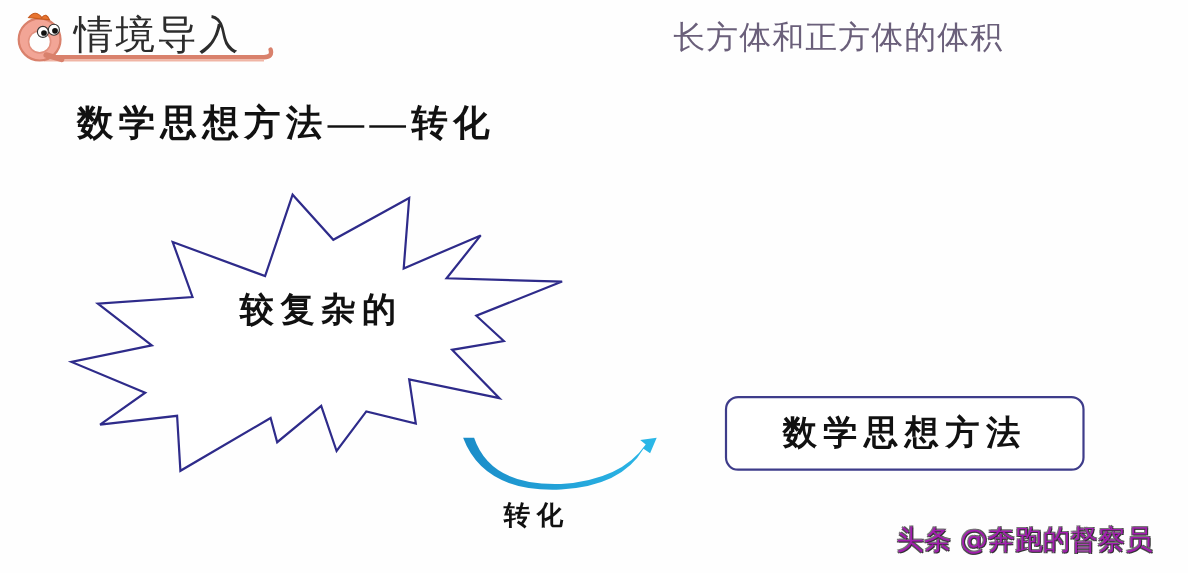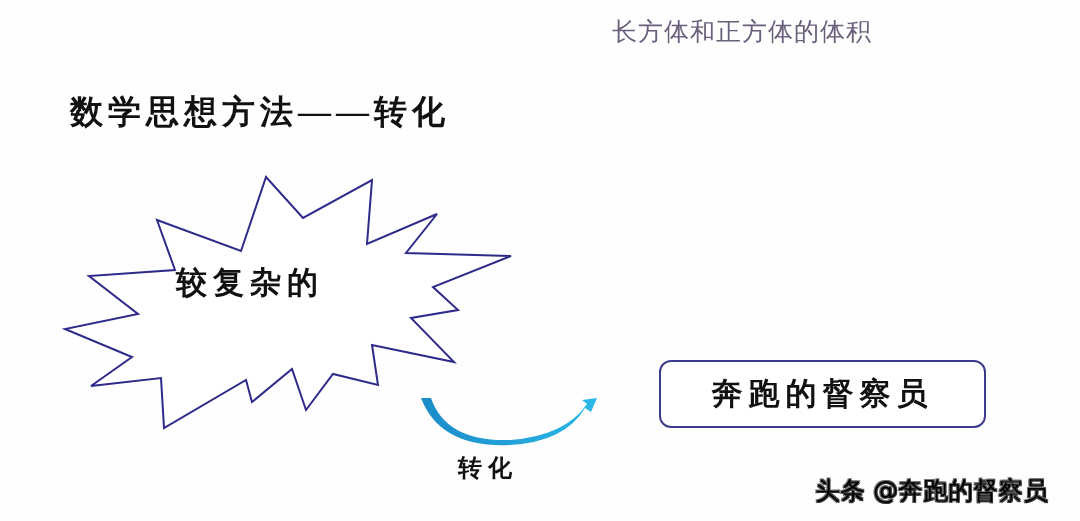--- a/index.html
+++ b/index.html
@@ -16,33 +16,33 @@
     .section-title {
       position: absolute; left: 55px; top: 6px;
       font-family: "DejaVu Sans", "Liberation Sans", sans-serif;
       font-size: 36px; color: #2c2c2c; letter-spacing: 2px; font-weight: normal;
     }
     .header-underline { position: absolute; left: 0; top: 0; }
 
     .lesson-title {
       position: absolute; left: 612px; top: 15px;
       font-family: "DejaVu Serif", "Liberation Serif", serif;
-      font-size: 25px; color: #6a5f7a; letter-spacing: 1px;
+      font-size: 29px; color: #6a5f7a; letter-spacing: 1px;
     }
 
     .heading {
       position: absolute; left: 70px; top: 90px;
       font-family: Liberation Serif, serif;
       font-size: 33px; font-weight: bold; color: #111; letter-spacing: 5px;
     }
 
     .starburst { position: absolute; left: 0; top: 0; }
     .burst-text {
       position: absolute; left: 176px; top: 258px; width: 190px;
-      text-align: left;
+      text-align: right;
       font-family: "DejaVu Serif", "Liberation Serif", serif;
       font-size: 31px; font-weight: bold; color: #111; line-height: 48px; letter-spacing: 6px;
     }
 
     .arrow { position: absolute; left: 0; top: 0; }
     .arrow-label {
       position: absolute; left: 458px; top: 452px;
       font-family: "DejaVu Serif", "Liberation Serif", serif;
       font-size: 24px; font-weight: bold; color: #111; letter-spacing: 6px;
     }
@@ -53,30 +53,47 @@
       display: flex; align-items: center; justify-content: center;
     }
     .simple-box span {
       font-family: "DejaVu Serif", "Liberation Serif", serif;
       font-size: 31px; font-weight: bold; color: #111; letter-spacing: 6px;
     }
 
     .watermark {
       position: absolute; left: 815px; top: 474px;
       font-family: "DejaVu Sans", "Liberation Sans", sans-serif;
-      font-size: 25px; color: #000000;
+      font-size: 25px; color: #a21caf;
       text-shadow: 1px 1px 0 #333, -1px -1px 0 #777, 1px -1px 0 #555, -1px 1px 0 #555;
       letter-spacing: 0px;
     }
   </style>
 </head>
 <body>
 
 <div class="slide">
 
+  <div class="section-header">
+    <svg class="header-underline" width="240" height="60">
+      <path d="M28 50 L228 50 Q236 50 234 43" stroke="#d9816c" stroke-width="4" fill="none" stroke-linecap="round"></path>
+      <path d="M28 53 L228 53" stroke="#f0b5a5" stroke-width="2" fill="none"></path>
+    </svg>
+    <svg class="logo" width="58" height="58" viewBox="0 0 58 58">
+      <circle cx="24" cy="34" r="19" fill="#f2a596" stroke="#d9816c" stroke-width="2"></circle>
+      <circle cx="24" cy="36" r="10" fill="#fefefe" stroke="#e3917f" stroke-width="1.5"></circle>
+      <path d="M30 48 L44 52" stroke="#d9816c" stroke-width="5" stroke-linecap="round"></path>
+      <path d="M14 14 Q20 6 26 14 Q30 9 33 16 Z" fill="#e8742f" stroke="#c65a1f" stroke-width="1"></path>
+      <circle cx="27" cy="27" r="5" fill="#fff" stroke="#333" stroke-width="1"></circle>
+      <circle cx="37" cy="25" r="5" fill="#fff" stroke="#333" stroke-width="1"></circle>
+      <circle cx="28" cy="28" r="2.6" fill="#111"></circle>
+      <circle cx="38" cy="26" r="2.6" fill="#111"></circle>
+    </svg>
+    <div class="section-title">情境导入</div>
+  </div>
 
   <div class="lesson-title">长方体和正方体的体积</div>
 
   <div class="heading">数学思想方法——转化</div>
 
   <svg class="starburst" width="1080" height="521">
     <polygon fill="#ffffff" stroke="#2e2b8a" stroke-width="2" stroke-linejoin="miter" points="157,220 241,251 266,177 303,218 372,180 367,244 437,214 406,253 511,256 433,287 458,310 411,318 454,362 372,345 378,385 333,374 306,410 292,369 252,402 246,380 164,428 161,378 91,386 132,357 65,329 138,314 89,276 175,270"></polygon>
   </svg>
   <div class="burst-text">
     <div>较复杂的</div>
@@ -87,17 +104,17 @@
       <linearGradient id="arrowGrad" x1="0" y1="0" x2="1" y2="0">
         <stop offset="0" stop-color="#1a8cc8"></stop>
         <stop offset="1" stop-color="#2bb8e8"></stop>
       </linearGradient>
     </defs>
     <path d="M421 398 Q440 448 510 445 Q565 442 585 408 L591 412 L597 398 L582 400 L587 404 Q565 436 510 440 Q446 442 431 398 Z" fill="url(#arrowGrad)"></path>
   </svg>
   <div class="arrow-label">转化</div>
 
   <div class="simple-box">
-    <span>奔跑的督察员</span>
+    <span>数学思想方法</span>
   </div>
 
   <div class="watermark">头条 @奔跑的督察员</div>
 </div>
 
 </body></html>

